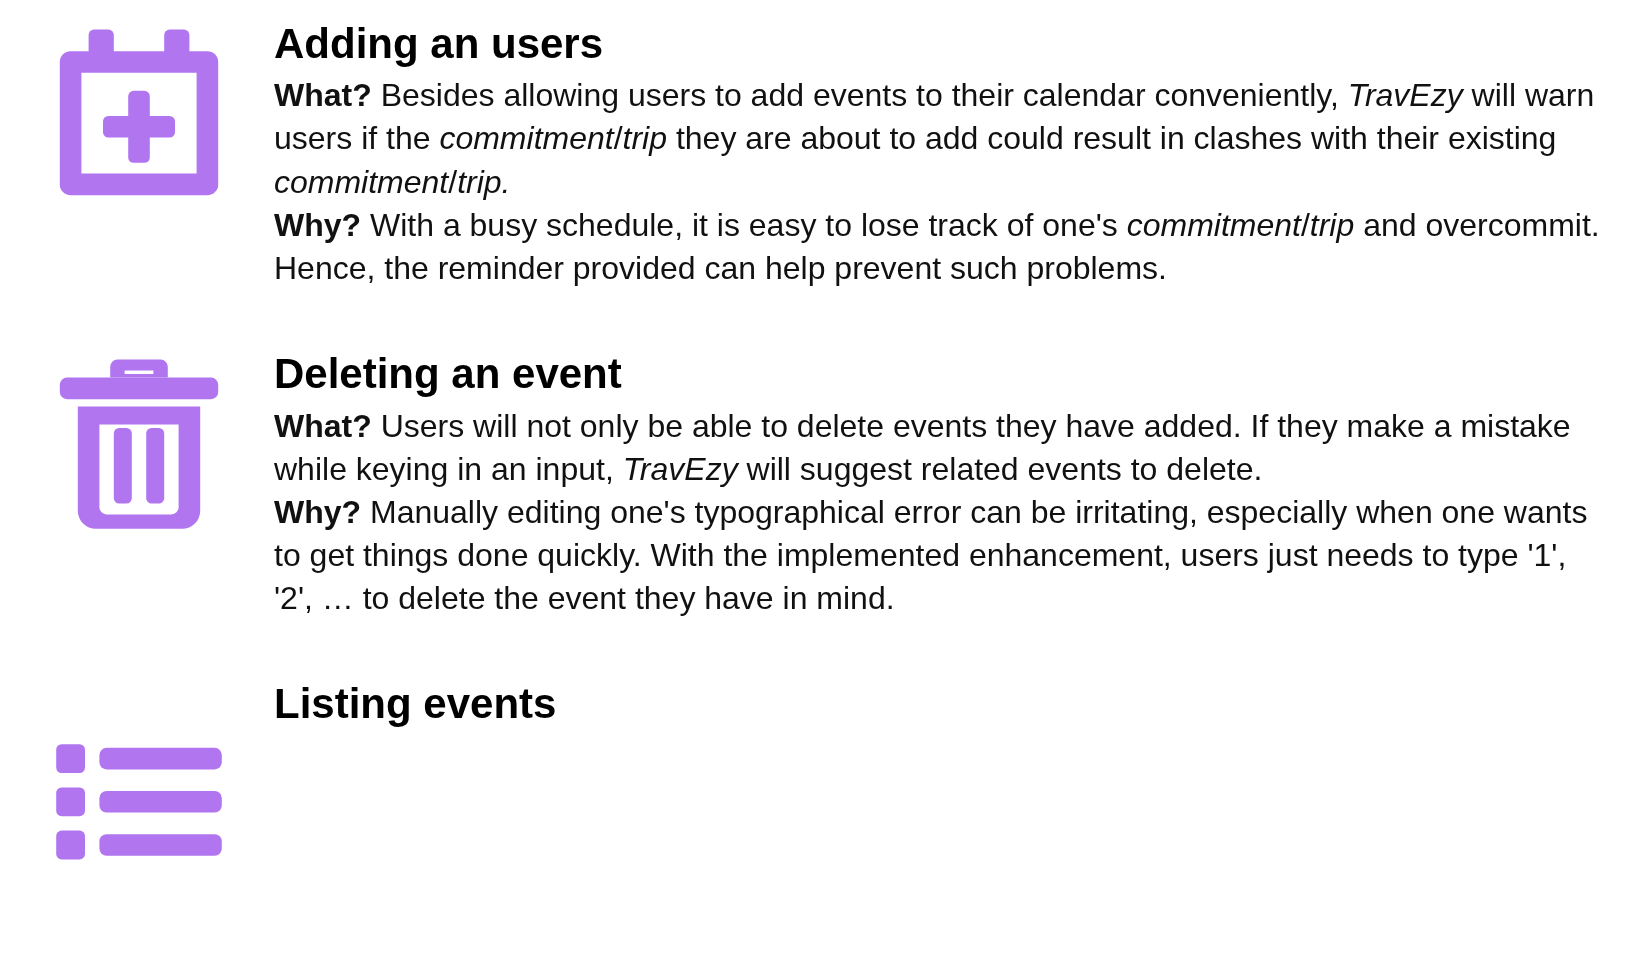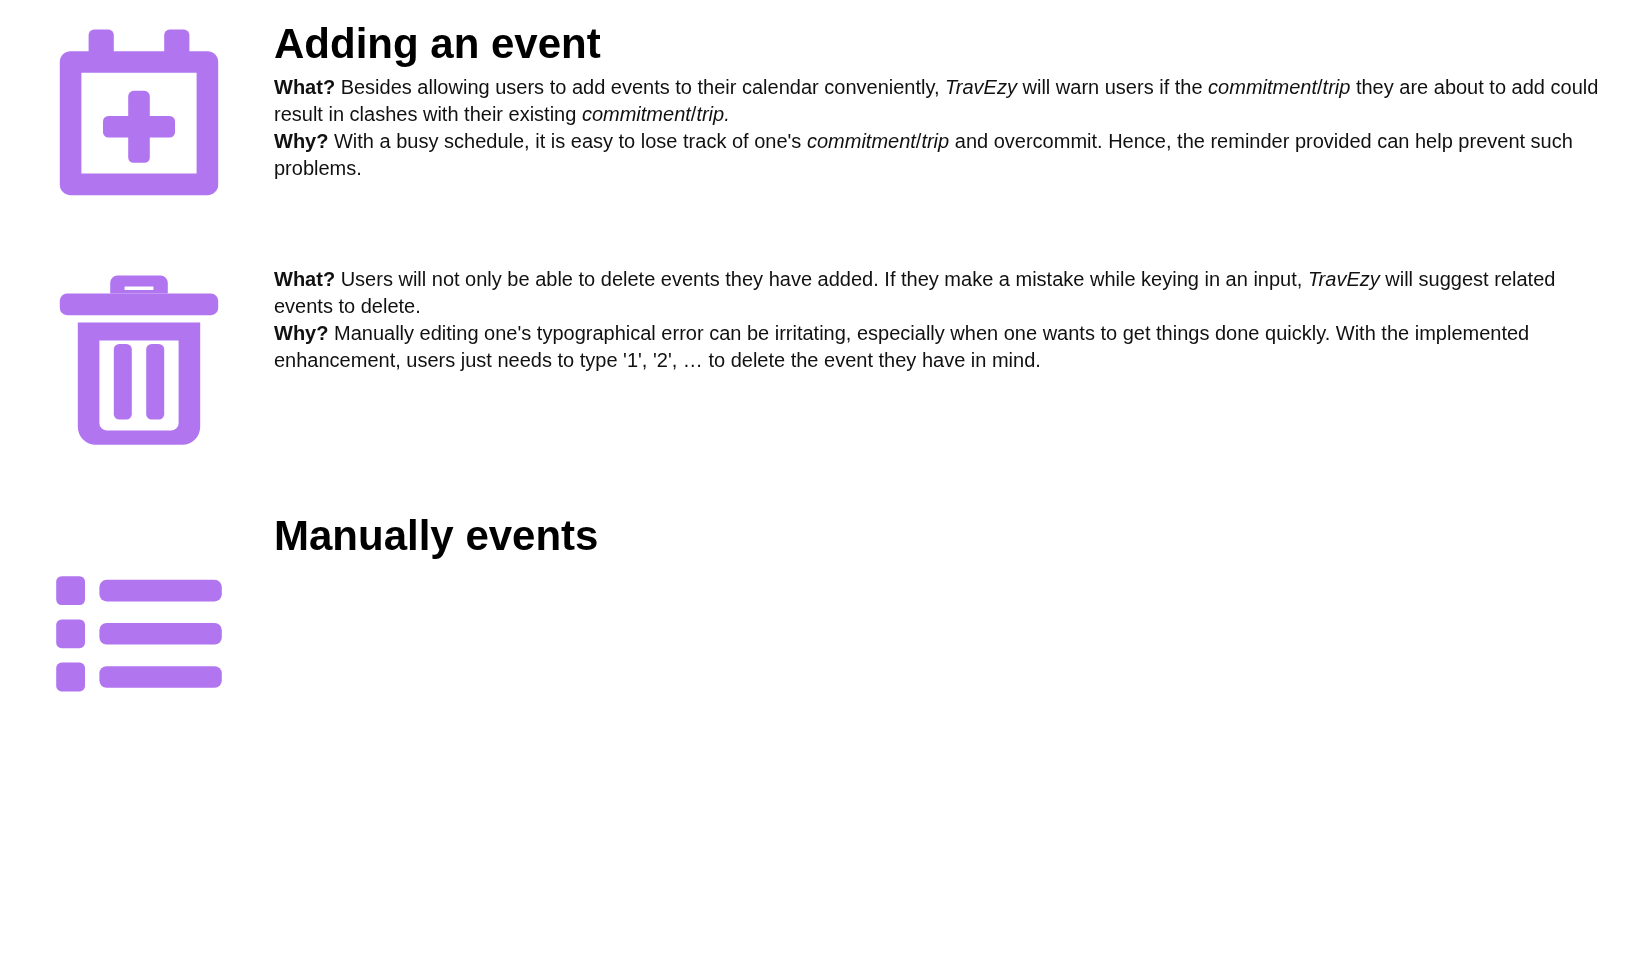--- a/index.html
+++ b/index.html
@@ -38,21 +38,21 @@
     padding-left: 20px;
   }
   h2.section-heading {
     font-size: 42px;
     font-weight: 700;
     margin: 0 0 6px 0;
     line-height: 1.15;
     color: #000;
   }
   p.section-body {
-    font-size: 20px;
+    font-size: 32px;
     line-height: 1.35;
     margin: 0;
     color: #111;
   }
   p.section-body .bold { font-weight: 700; }
   p.section-body .ital { font-style: italic; }
 </style>
 </head>
 <body>
 
@@ -66,21 +66,21 @@
         <rect x="64" y="2" width="14" height="16" rx="3"></rect>
 
         <path d="M12 14 h76 a6 6 0 0 1 6 6 v68 a6 6 0 0 1 -6 6 h-76 a6 6 0 0 1 -6 -6 v-68 a6 6 0 0 1 6 -6 z
                  M18 26 v56 h64 v-56 z"></path>
 
         <rect x="44" y="36" width="12" height="40" rx="3"></rect>
         <rect x="30" y="50" width="40" height="12" rx="3"></rect>
       </svg>
     </div>
     <div class="text-col">
-      <h2 class="section-heading">Adding an event</h2>
+      <h2 class="section-heading">Adding an users</h2>
       <p class="section-body"><span class="bold">What?</span> Besides allowing users to add events to their calendar conveniently, <span class="ital">TravEzy</span> will warn users if the <span class="ital">commitment</span>/<span class="ital">trip</span> they are about to add could result in clashes with their existing <span class="ital">commitment</span>/<span class="ital">trip.</span><br><span class="bold">Why?</span> With a busy schedule, it is easy to lose track of one's <span class="ital">commitment</span>/<span class="ital">trip</span> and overcommit. Hence, the reminder provided can help prevent such problems.</p>
     </div>
   </div>
 
   <div class="section">
     <div class="icon-col">
       <svg viewBox="0 0 100 100">
 
         <path d="M38 2 h24 a4 4 0 0 1 4 4 v6 h-32 v-6 a4 4 0 0 1 4 -4 z
                  M42 8 h16 v2 h-16 z" fill-rule="evenodd"></path>
@@ -88,33 +88,34 @@
         <rect x="6" y="12" width="88" height="12" rx="4"></rect>
 
         <path d="M16 28 h68 v58 a10 10 0 0 1 -10 10 h-48 a10 10 0 0 1 -10 -10 z
                  M28 38 v46 a4 4 0 0 0 4 4 h36 a4 4 0 0 0 4 -4 v-46 z" fill-rule="evenodd"></path>
 
         <rect x="36" y="40" width="10" height="42" rx="3"></rect>
         <rect x="54" y="40" width="10" height="42" rx="3"></rect>
       </svg>
     </div>
     <div class="text-col">
+      <h2 class="section-heading">Deleting an event</h2>
       <p class="section-body"><span class="bold">What?</span> Users will not only be able to delete events they have added. If they make a mistake while keying in an input, <span class="ital">TravEzy</span> will suggest related events to delete.<br><span class="bold">Why?</span> Manually editing one's typographical error can be irritating, especially when one wants to get things done quickly. With the implemented enhancement, users just needs to type '1', '2', … to delete the event they have in mind.</p>
     </div>
   </div>
 
   <div class="section" style="margin-bottom:0">
     <div class="icon-col" style="padding-top:30px">
       <svg viewBox="0 0 100 70">
         <rect x="4" y="4" width="16" height="16" rx="3"></rect>
         <rect x="28" y="6" width="68" height="12" rx="4"></rect>
         <rect x="4" y="28" width="16" height="16" rx="3"></rect>
         <rect x="28" y="30" width="68" height="12" rx="4"></rect>
         <rect x="4" y="52" width="16" height="16" rx="3"></rect>
         <rect x="28" y="54" width="68" height="12" rx="4"></rect>
       </svg>
     </div>
     <div class="text-col">
-      <h2 class="section-heading">Manually events</h2>
+      <h2 class="section-heading">Listing events</h2>
     </div>
   </div>
 
 </div>
 
 </body></html>

